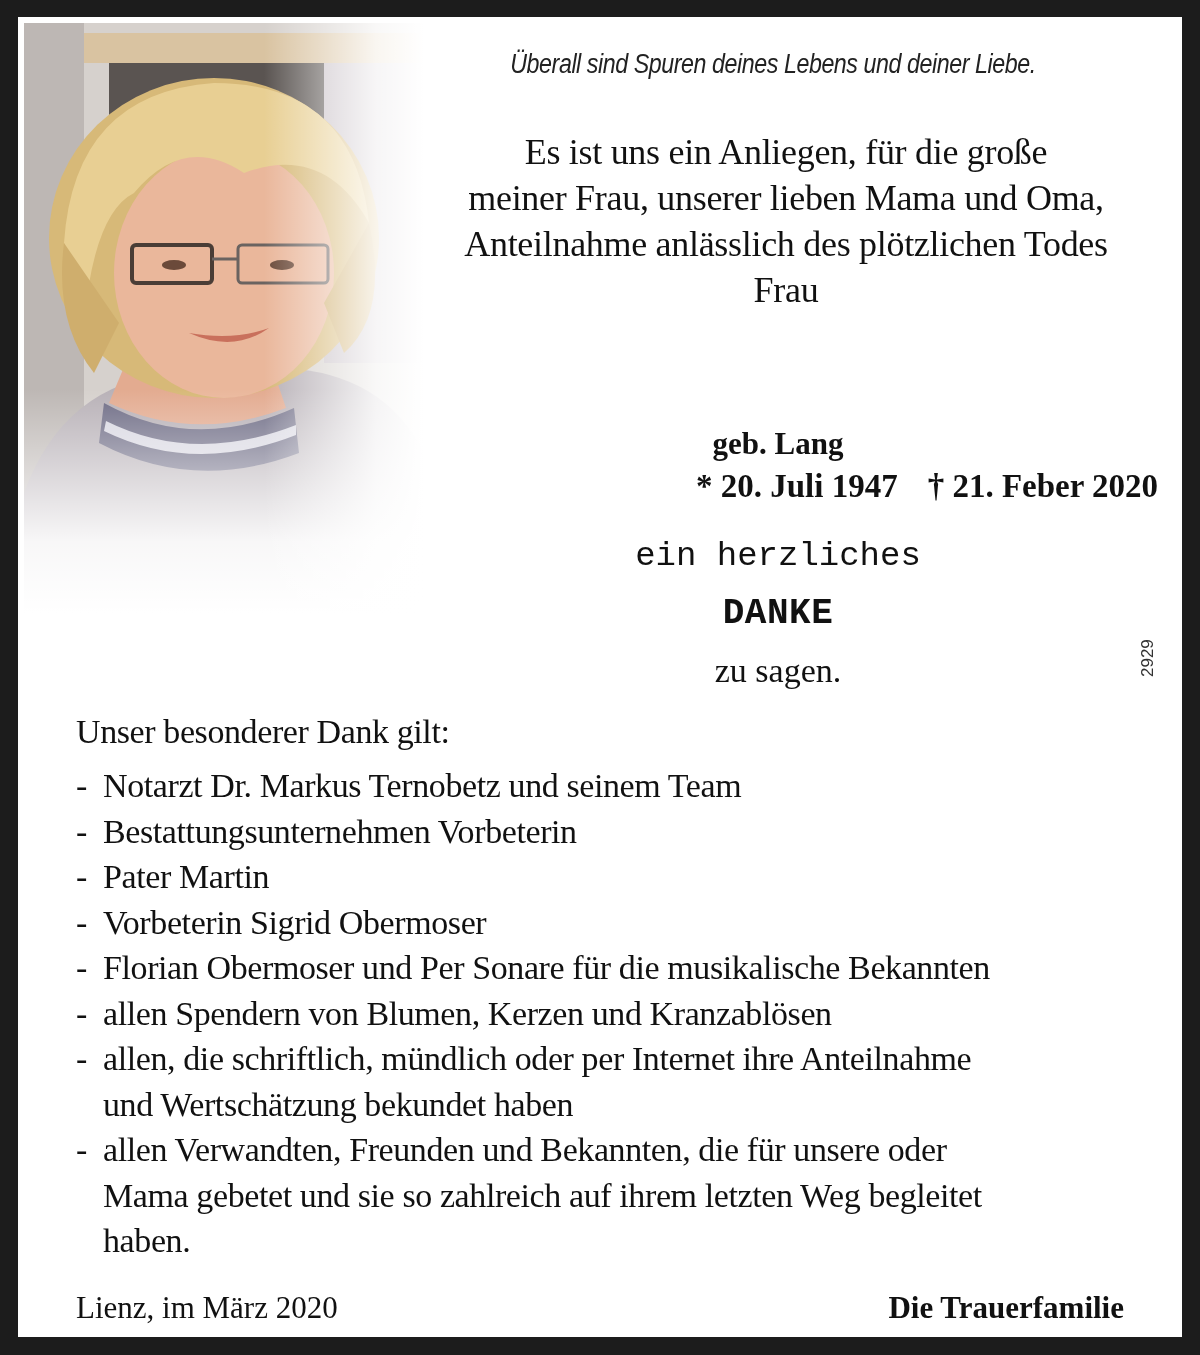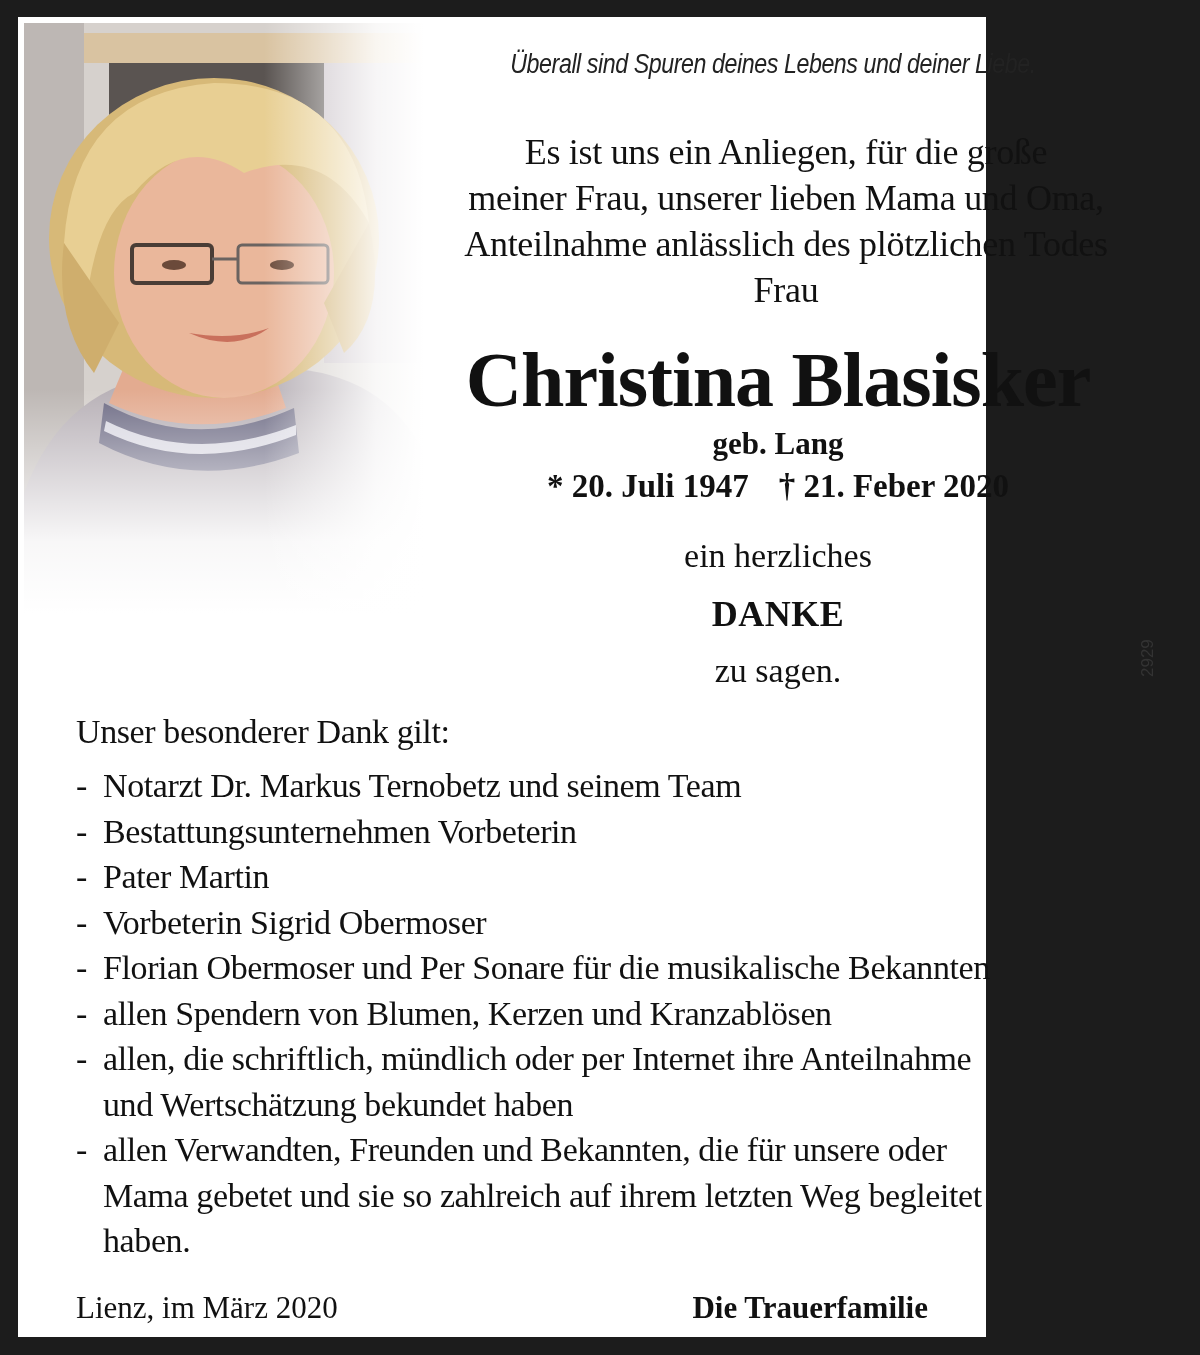--- a/index.html
+++ b/index.html
@@ -7,21 +7,21 @@
     width: 1200px; height: 1355px;
     background: #1c1c1c;
     position: relative;
     overflow: hidden;
     font-family: "Liberation Serif", "DejaVu Serif", serif;
     color: #111;
   }
   .card {
     position: absolute;
     left: 18px; top: 17px;
-    width: 968px; height: 1320px;
+    width: 1164px; height: 1320px;
     background: #ffffff;
   }
   
   .photo {
     position: absolute;
     left: 6px; top: 6px;
     width: 400px; height: 590px;
     overflow: hidden;
   }
   .photo svg { display: block; }
@@ -65,37 +65,37 @@
     position: absolute;
     left: 380px; top: 408px; width: 760px;
     text-align: center;
     font-weight: bold;
     font-size: 31px;
     line-height: 38px;
   }
   .dates {
     position: absolute;
     left: 380px; top: 448px; width: 760px;
-    text-align: center;
+    text-align: right;
     font-weight: bold;
     font-size: 33px;
     line-height: 42px;
   }
   .dates .gap { display: inline-block; width: 30px; }
   .herzlich {
     position: absolute;
     left: 380px; top: 517px; width: 760px;
     text-align: center;
-    font-size: 34px; line-height: 44px;
+    font-size: 34px; line-height: 44px; font-family: Liberation Mono, monospace;
   }
   .danke {
     position: absolute;
     left: 380px; top: 575px; width: 760px;
     text-align: center;
-    font-family: Liberation Serif, serif;
+    font-family: Liberation Mono, monospace;
     font-weight: bold;
     font-size: 36px; line-height: 44px;
     letter-spacing: 0.5px;
   }
   .sagen {
     position: absolute;
     left: 380px; top: 632px; width: 760px;
     text-align: center;
     font-size: 34px; line-height: 44px;
   }
@@ -187,21 +187,20 @@
 
   <div class="motto">Überall sind Spuren deines Lebens und deiner Liebe.</div>
 
   <div class="intro">
     <div>Es ist uns ein Anliegen, für die große</div>
     <div>meiner Frau, unserer lieben Mama und Oma,</div>
     <div>Anteilnahme anlässlich des plötzlichen Todes</div>
     <div>Frau</div>
   </div>
 
-  <div class="name">Christina Blasisker</div>
   <div class="maiden">geb. Lang</div>
   <div class="dates">
     <span>* 20. Juli 1947</span><span class="gap"></span><span>† 21. Feber 2020</span>
   </div>
 
   <div class="herzlich">ein herzliches</div>
   <div class="danke">DANKE</div>
   <div class="sagen">zu sagen.</div>
 
   <div class="ref-code">2929</div>

